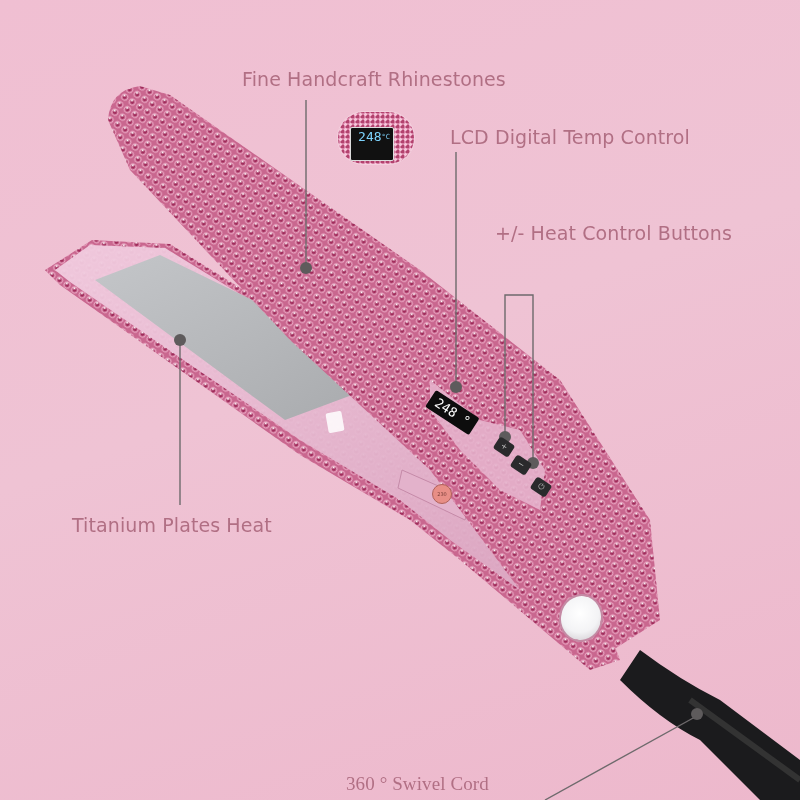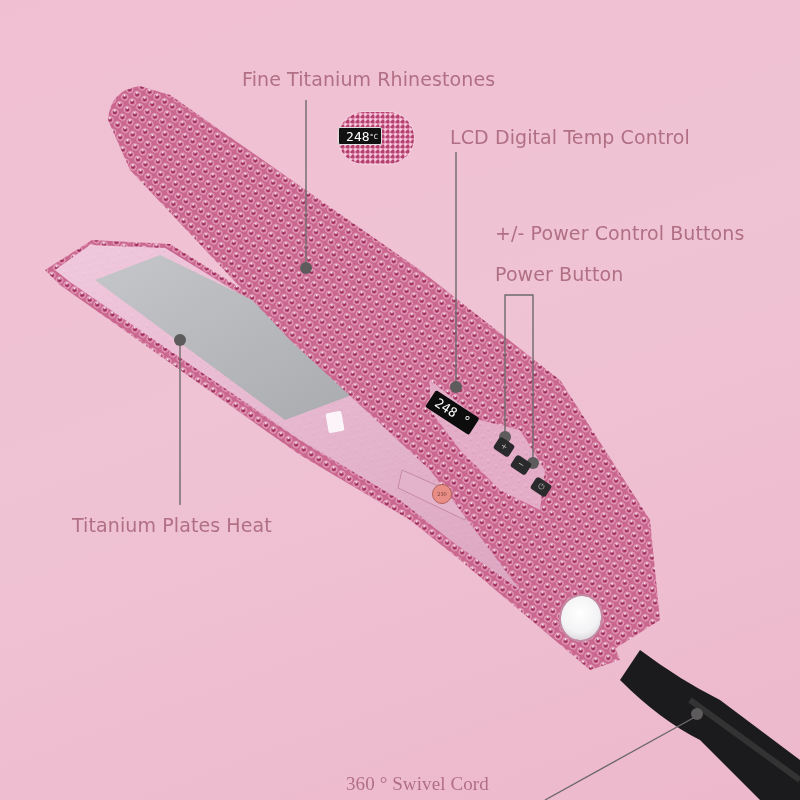--- a/index.html
+++ b/index.html
@@ -17,23 +17,23 @@
     .lcd-inset {
       position: absolute; left: 338px; top: 112px; width: 76px; height: 52px;
       border-radius: 36px;
       background:
         radial-gradient(circle, #f6c6da 1.2px, transparent 1.6px) 0 0/5px 5px,
         radial-gradient(circle, #b3426e 1.6px, transparent 2px) 2px 2px/5px 5px,
         #d77fa4;
       box-shadow: 0 0 0 1px rgba(255,255,255,0.25);
     }
     .lcd-screen {
-      position: absolute; left: 0; top: 15px; width: 44px; height: 18px;
+      position: absolute; left: 12px; top: 15px; width: 44px; height: 34px;
       background: #111; border: 1px solid #ddd; border-radius: 2px;
-      color: #ffffff; font-family: "DejaVu Sans Mono", monospace; font-size: 13px;
+      color: #7dd3fc; font-family: "DejaVu Sans Mono", monospace; font-size: 13px;
       line-height: 18px; text-align: right; padding-right: 3px; box-sizing: border-box;
     }
     .lcd-screen .unit { font-size: 7px; vertical-align: top; }
     .device-lcd {
       position: absolute; left: 436px; top: 390px; width: 52px; height: 20px;
       background: #0d0d0d; color: #fff; font-family: "DejaVu Sans Mono", monospace;
       font-size: 13px; line-height: 20px; text-align: center;
       transform: rotate(33deg); transform-origin: left top; border-radius: 2px;
     }
     .device-btn {
@@ -116,19 +116,18 @@
   <div class="device-btn" style="left:532px; top:480px;">⏻</div>
   <div class="badge">230</div>
   <div class="swivel-disc"></div>
 
   <div class="lcd-inset">
     <div class="lcd-screen">
       <span>248</span><span class="unit">°C</span>
     </div>
   </div>
 
-  <div class="label" style="left:242px; top:68px;">Fine Titanium Rhinestones</div>
+  <div class="label" style="left:242px; top:68px;">Fine Handcraft Rhinestones</div>
   <div class="label" style="left:450px; top:126px;">LCD Digital Temp Control</div>
-  <div class="label" style="left:495px; top:222px;">+/- Power Control Buttons</div>
-  <div class="label" style="left:495px; top:263px;">Power Button</div>
+  <div class="label" style="left:495px; top:222px;">+/- Heat Control Buttons</div>
   <div class="label" style="left:72px; top:514px;">Titanium Plates Heat</div>
   <div class="label" style="left:346px; top:773px;font-family:Liberation Serif, serif;">360 °   Swivel Cord</div>
 </div>
 
 </body></html>

